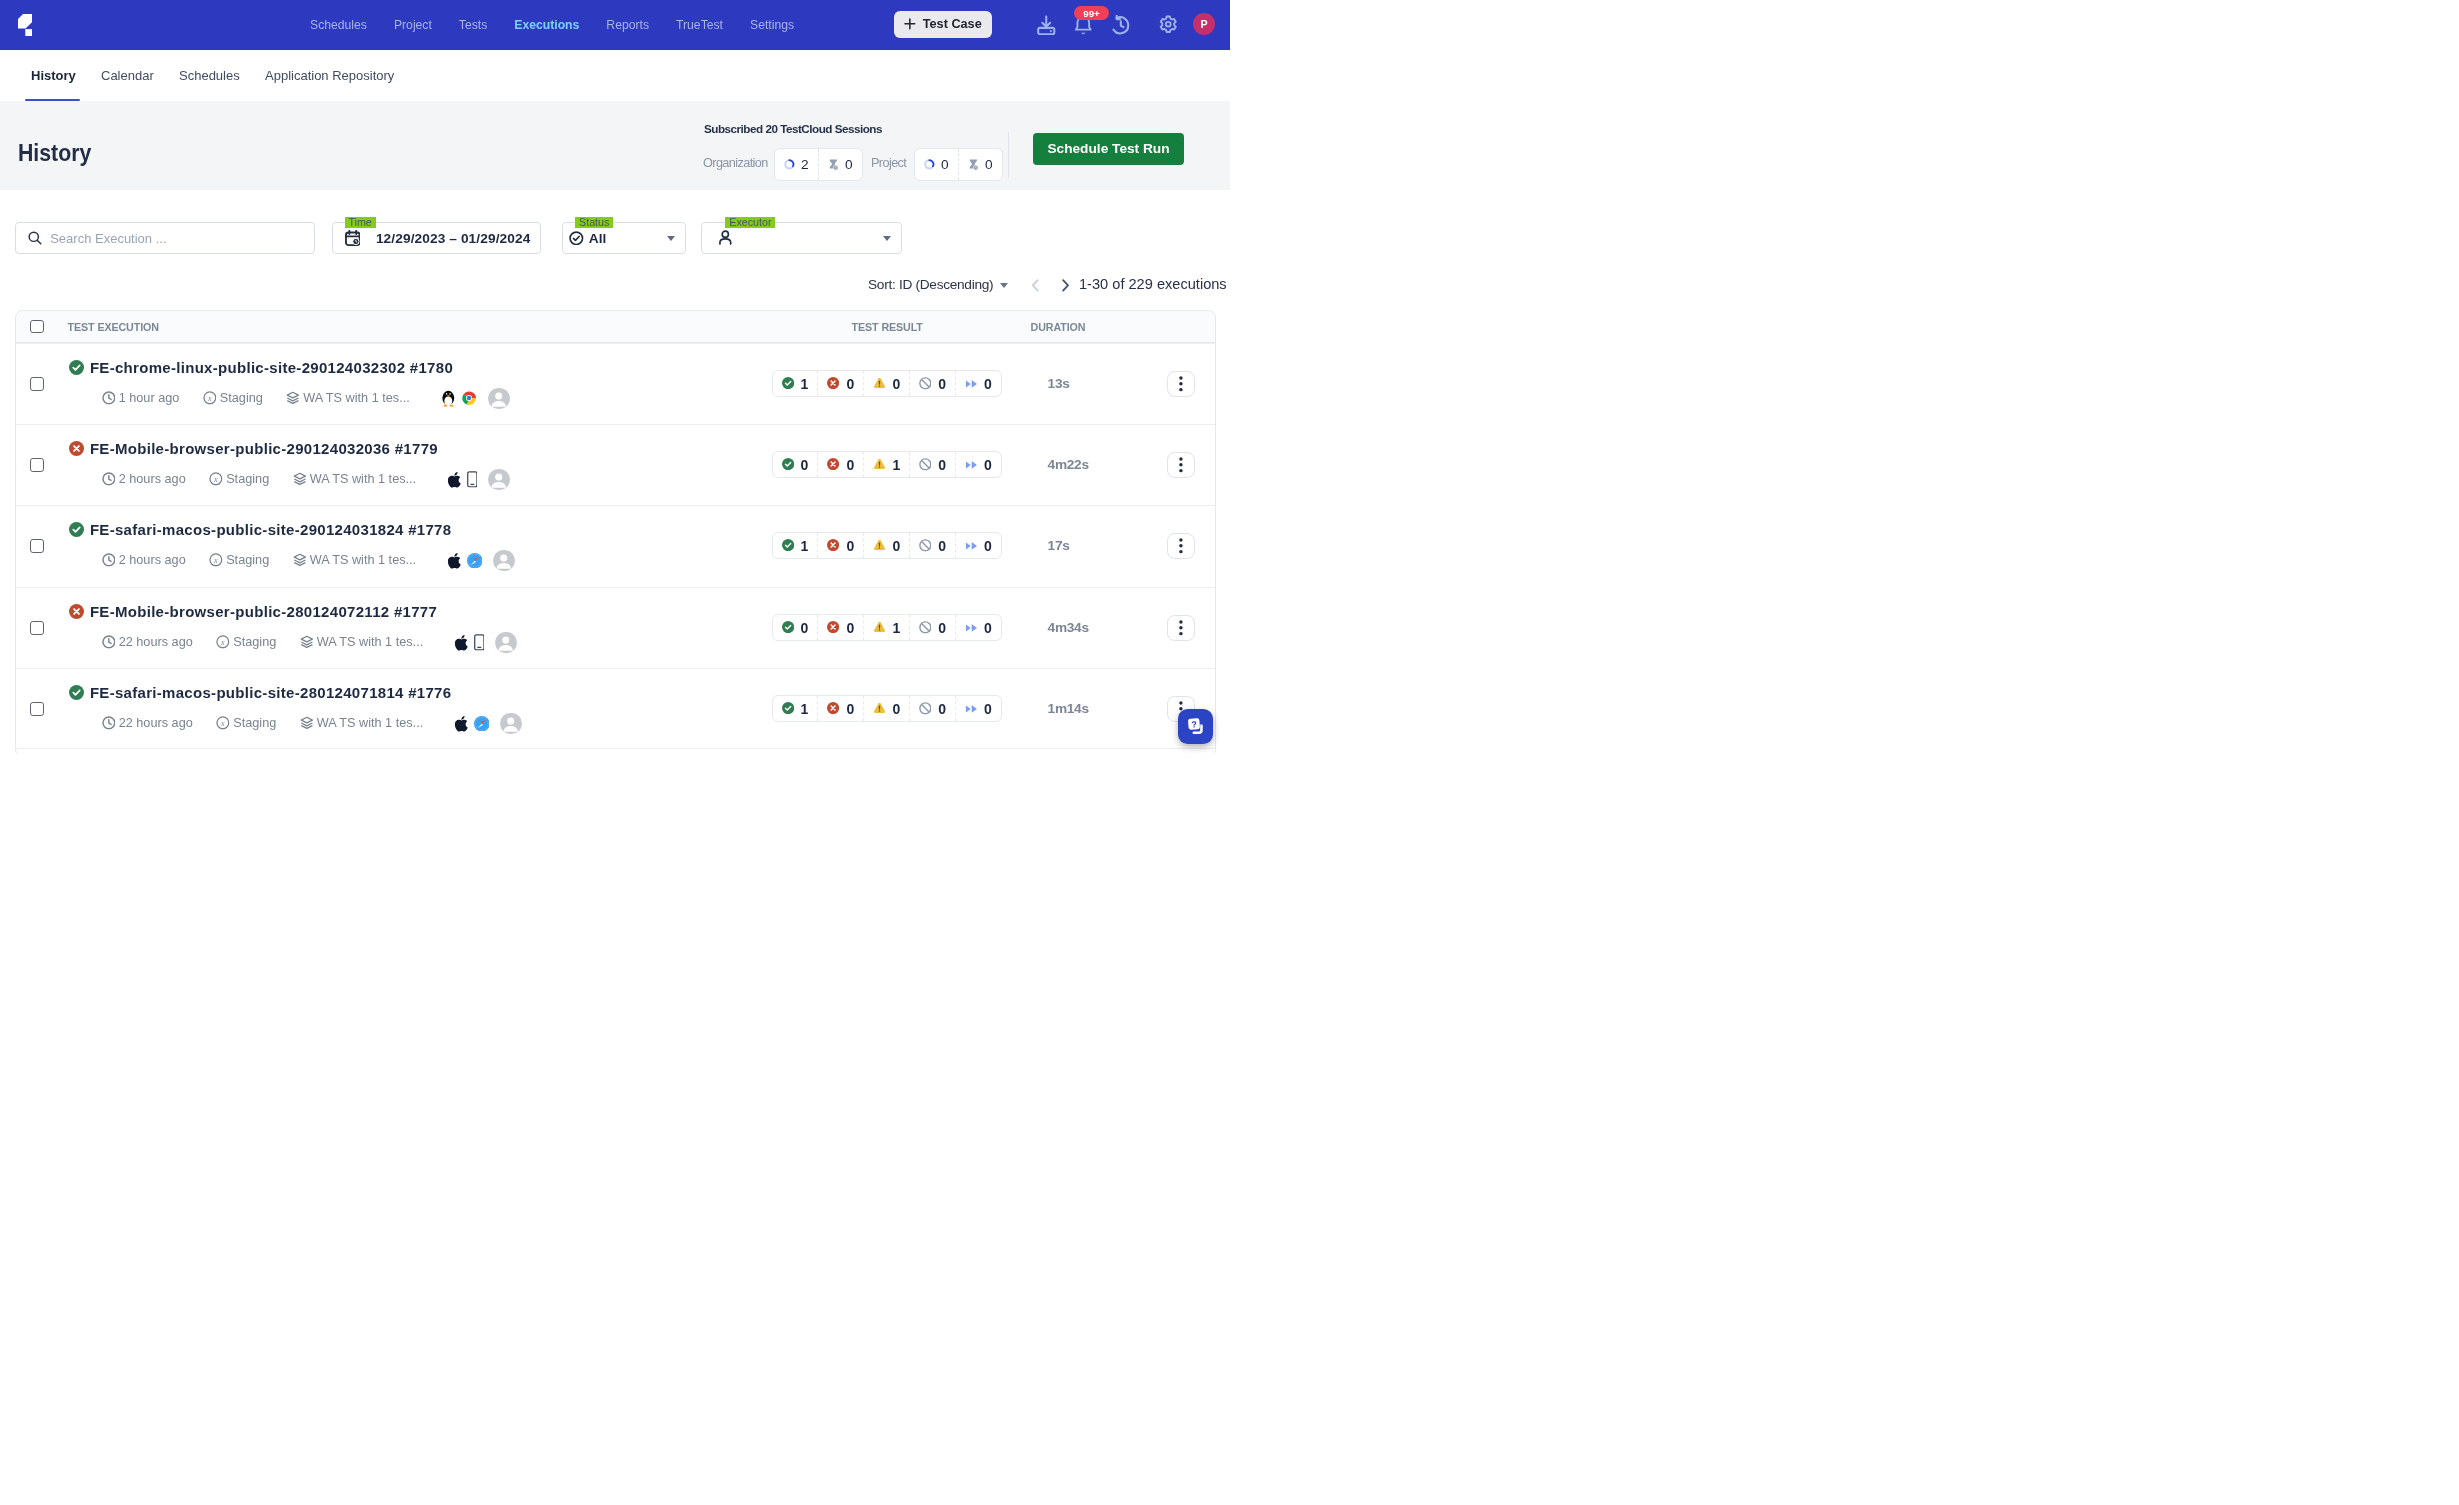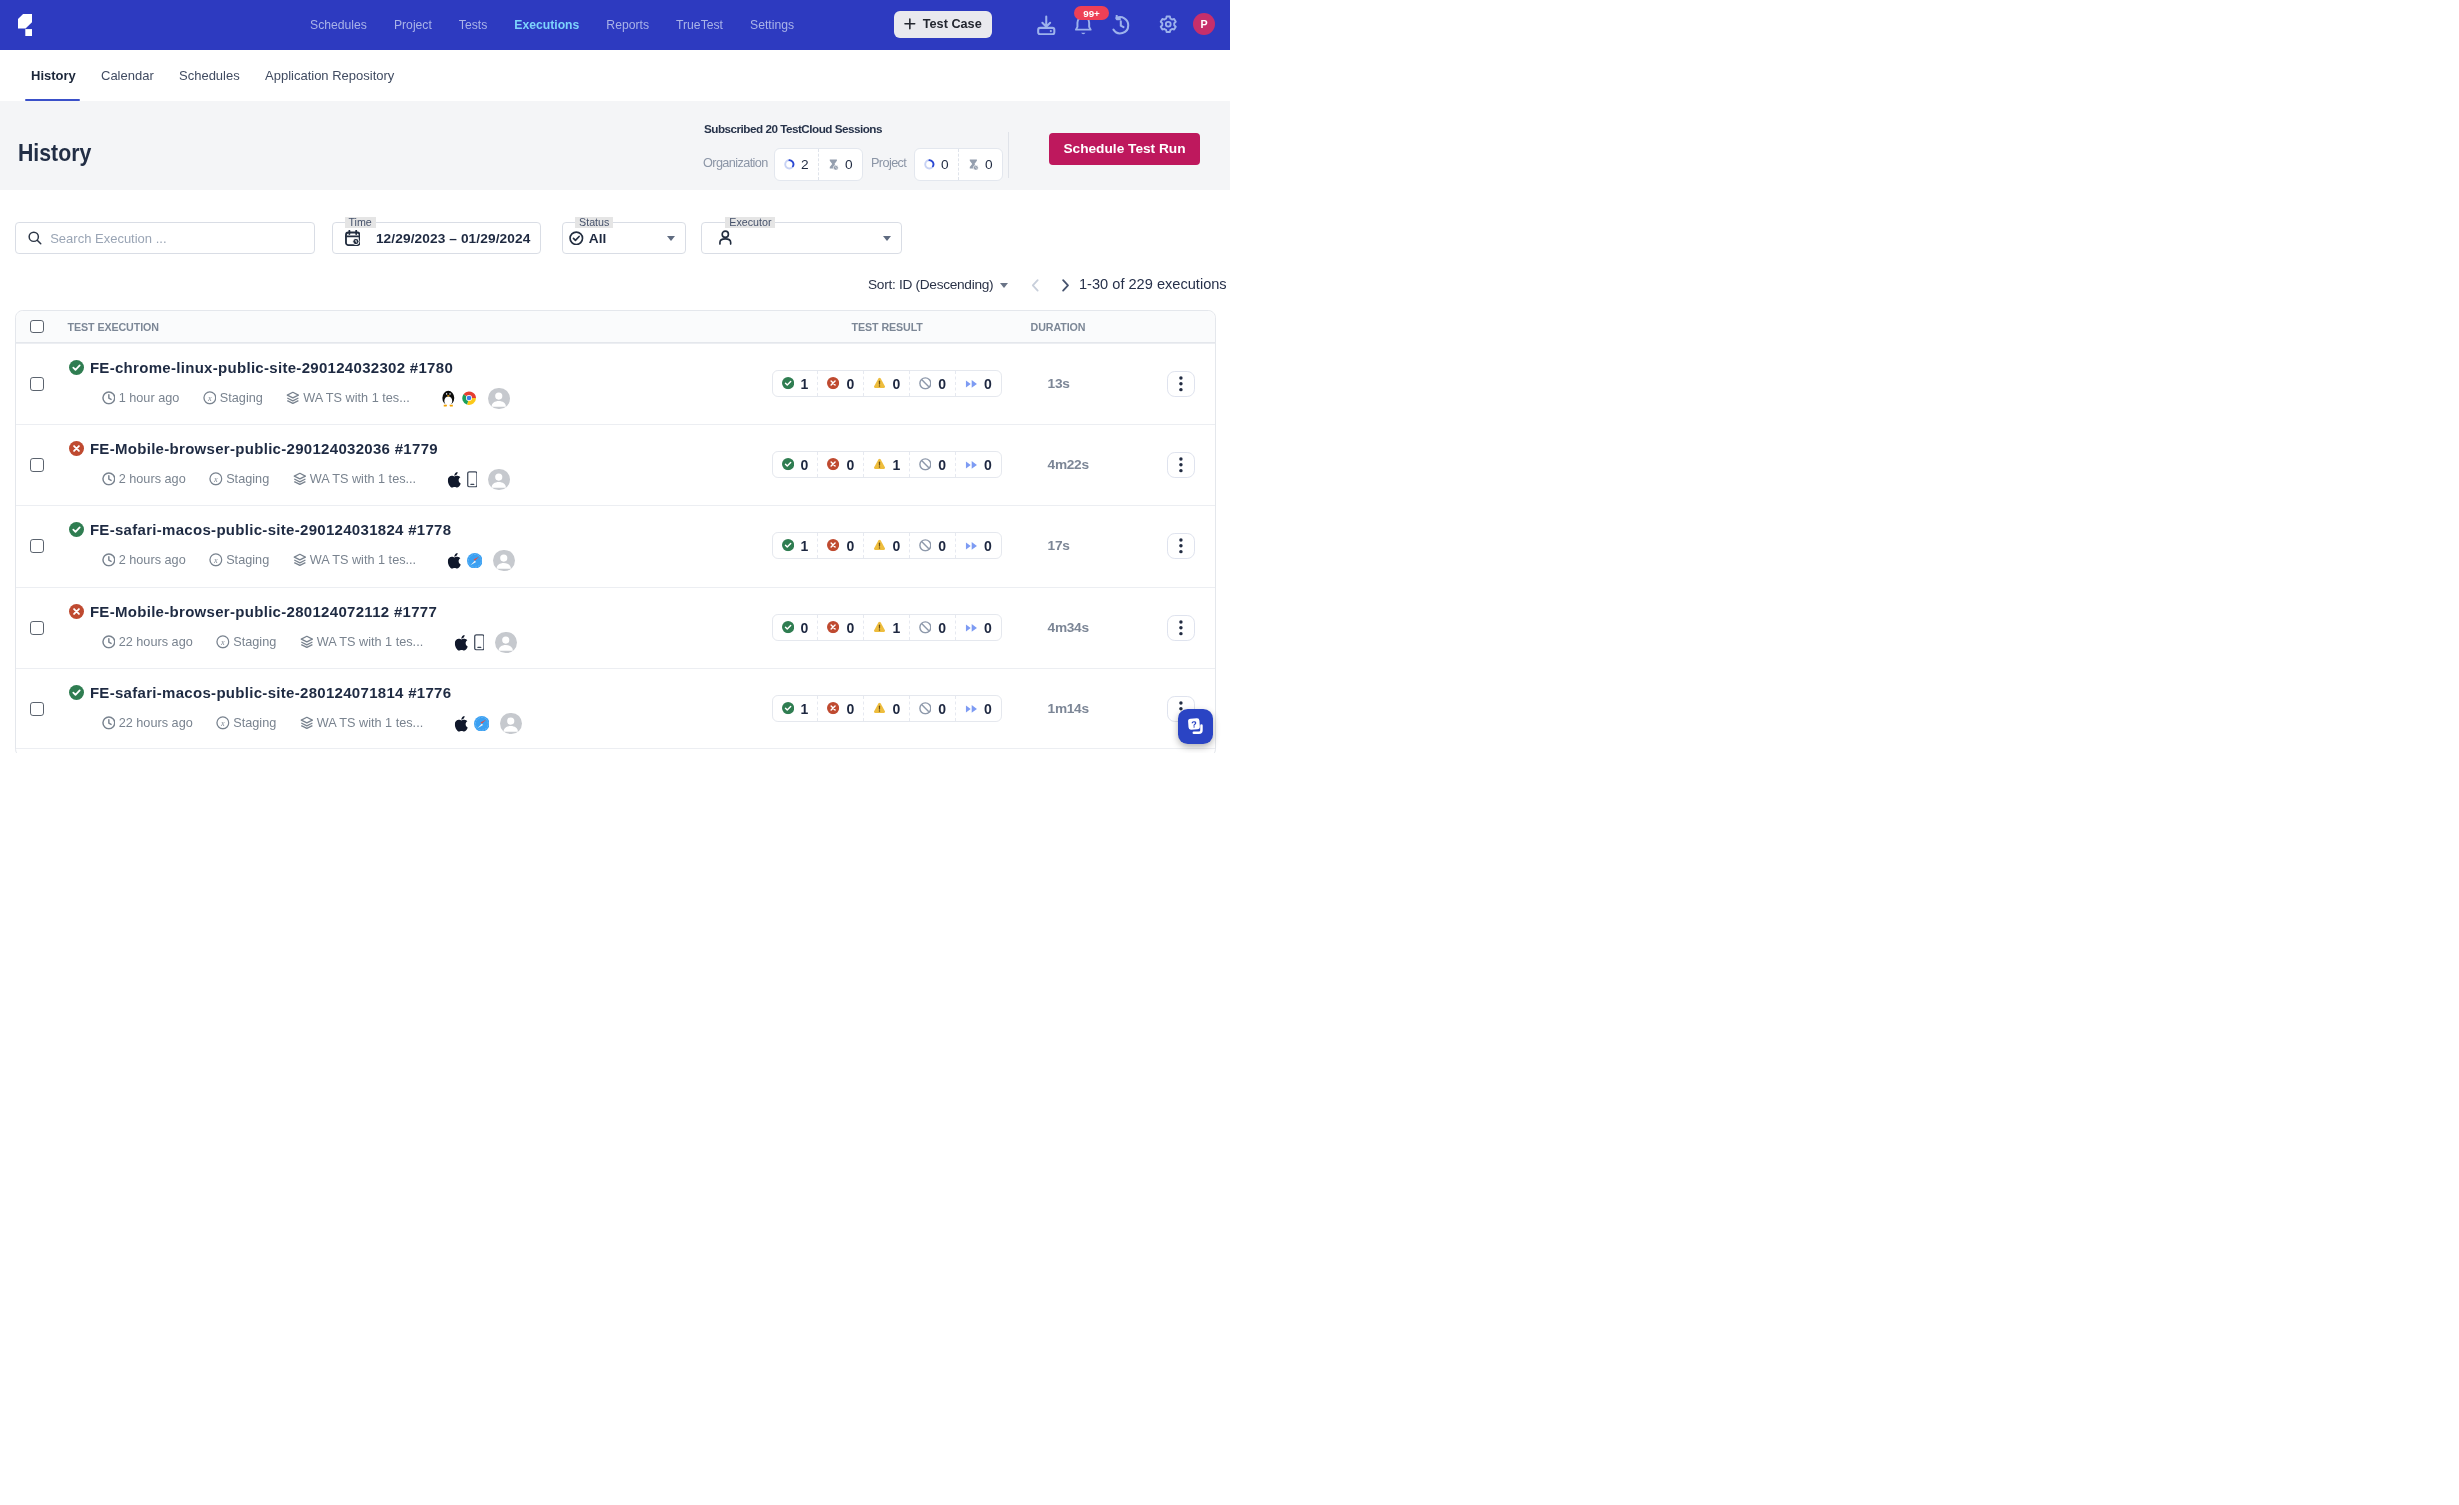--- a/index.html
+++ b/index.html
@@ -24,25 +24,25 @@
 
 
 #hero { position:absolute; left:0; top:101px; width:1230px; height:89px; background:#f4f5f7; }
 #hero h1 { position:absolute; left:17.6px; top:39px; font-size:23.4px; color:#222e45; font-weight:bold; transform:scaleX(0.91); transform-origin:0 0; white-space:nowrap; }
 #subhdr { position:absolute; left:704px; top:21px; font-size:11.7px; font-weight:bold; color:#27334a; letter-spacing:-0.5px; }
 .hlabel { position:absolute; top:55px; font-size:12.7px; letter-spacing:-0.6px; color:#8b95a6; }
 .statbox { position:absolute; top:47px; width:89px; height:33px; background:#fff; border:1px solid #e3e7ee; border-radius:5.9px; display:flex; }
 .statbox .cell { flex:1; display:flex; align-items:center; justify-content:center; gap:5.9px; font-size:13.7px; color:#1e2940; }
 .statbox .cell:first-child { border-right:1px dashed #dfe3ea; }
 #hero-divider { position:absolute; left:1008px; top:31px; width:1px; height:46px; background:#e0e3e9; }
-#sched-btn { position:absolute; left:1033px; top:31.5px; width:151px; height:32px; background:#be185d; border-radius:3.9px; color:#fff; font-size:13.7px; font-weight:bold; display:flex; align-items:center; justify-content:center;margin-left:16px; }
+#sched-btn { position:absolute; left:1033px; top:31.5px; width:151px; height:32px; background:#15803d; border-radius:3.9px; color:#fff; font-size:13.7px; font-weight:bold; display:flex; align-items:center; justify-content:center; }
 
 
 .field { position:absolute; top:222px; height:32px; border:1px solid #d9dde5; border-radius:3.9px; background:#fff; }
-.flegend { position:absolute; top:-5.9px; font-size:10.7px; line-height:10.7px; color:#46526b; background:#e5e5e5; padding:0 3.9px; }
+.flegend { position:absolute; top:-5.9px; font-size:10.7px; line-height:10.7px; color:#46526b; background:#84cc16; padding:0 3.9px; }
 #search { left:15px; width:300px; display:flex; align-items:center; }
 #search .ph { color:#9aa5b5; font-size:13px; margin-left:7.8px; }
 #f-time { left:332px; width:209px; }
 #f-status { left:562px; width:124px; }
 #f-exec { left:701px; width:201px; }
 .fcontent { position:absolute; left:0; top:0; width:100%; height:100%; display:flex; align-items:center; }
 .caret { width:0; height:0; border-left:4.7px solid transparent; border-right:4.7px solid transparent; border-top:5.7px solid #5f6b80; }
 
 
 #sortrow { position:absolute; left:0; top:272px; width:1230px; height:21.5px; }

